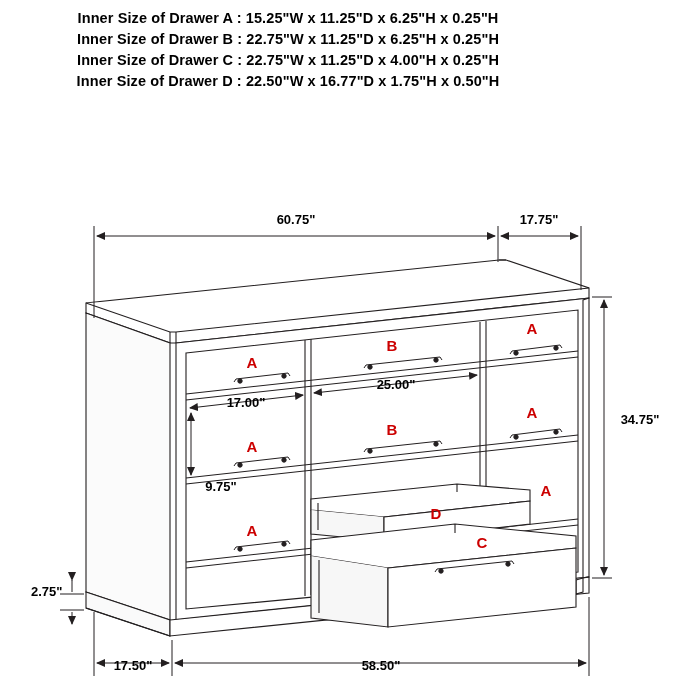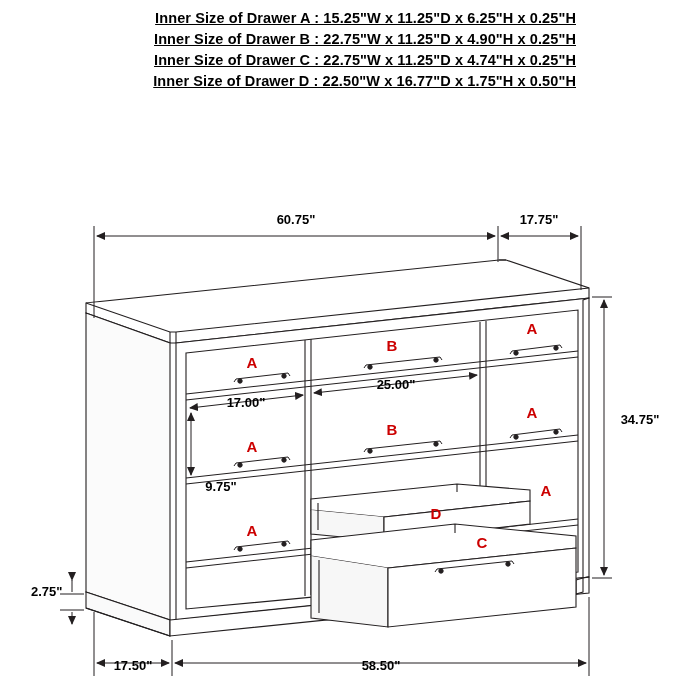--- a/index.html
+++ b/index.html
@@ -17,22 +17,21 @@
   #wrap {
     position: relative;
     width: 700px;
     height: 700px;
   }
   .spec-list {
     position: absolute;
     top: 8px;
     left: 0;
     width: 576px;
-    text-align: right;
-    text-decoration: underline;
+    text-align: center;
   }
   .spec-line {
     font-size: 14.5px;
     font-weight: bold;
     color: #000;
     line-height: 21px;
     letter-spacing: 0.1px;
     white-space: nowrap;
   }
   svg#diagram {
@@ -53,22 +52,22 @@
     font-family: "Liberation Sans", sans-serif;
   }
 </style>
 </head>
 <body>
 
 <div id="wrap">
 
   <div class="spec-list">
     <div class="spec-line">Inner Size of Drawer A : 15.25"W x 11.25"D x 6.25"H x 0.25"H</div>
-    <div class="spec-line">Inner Size of Drawer B : 22.75"W x 11.25"D x 4.90"H x 0.25"H</div>
-    <div class="spec-line">Inner Size of Drawer C : 22.75"W x 11.25"D x 4.74"H x 0.25"H</div>
+    <div class="spec-line">Inner Size of Drawer B : 22.75"W x 11.25"D x 6.25"H x 0.25"H</div>
+    <div class="spec-line">Inner Size of Drawer C : 22.75"W x 11.25"D x 4.00"H x 0.25"H</div>
     <div class="spec-line">Inner Size of Drawer  D : 22.50"W x 16.77"D x 1.75"H x 0.50"H</div>
   </div>
 
   <svg id="diagram" width="700" height="700" viewBox="0 0 700 700">
 
     <defs>
       <marker id="arrR" markerWidth="9" markerHeight="8" refX="8" refY="4" orient="auto">
         <path d="M0,0 L9,4 L0,8 z" fill="#231f20"></path>
       </marker>
       <marker id="arrL" markerWidth="9" markerHeight="8" refX="1" refY="4" orient="auto">

